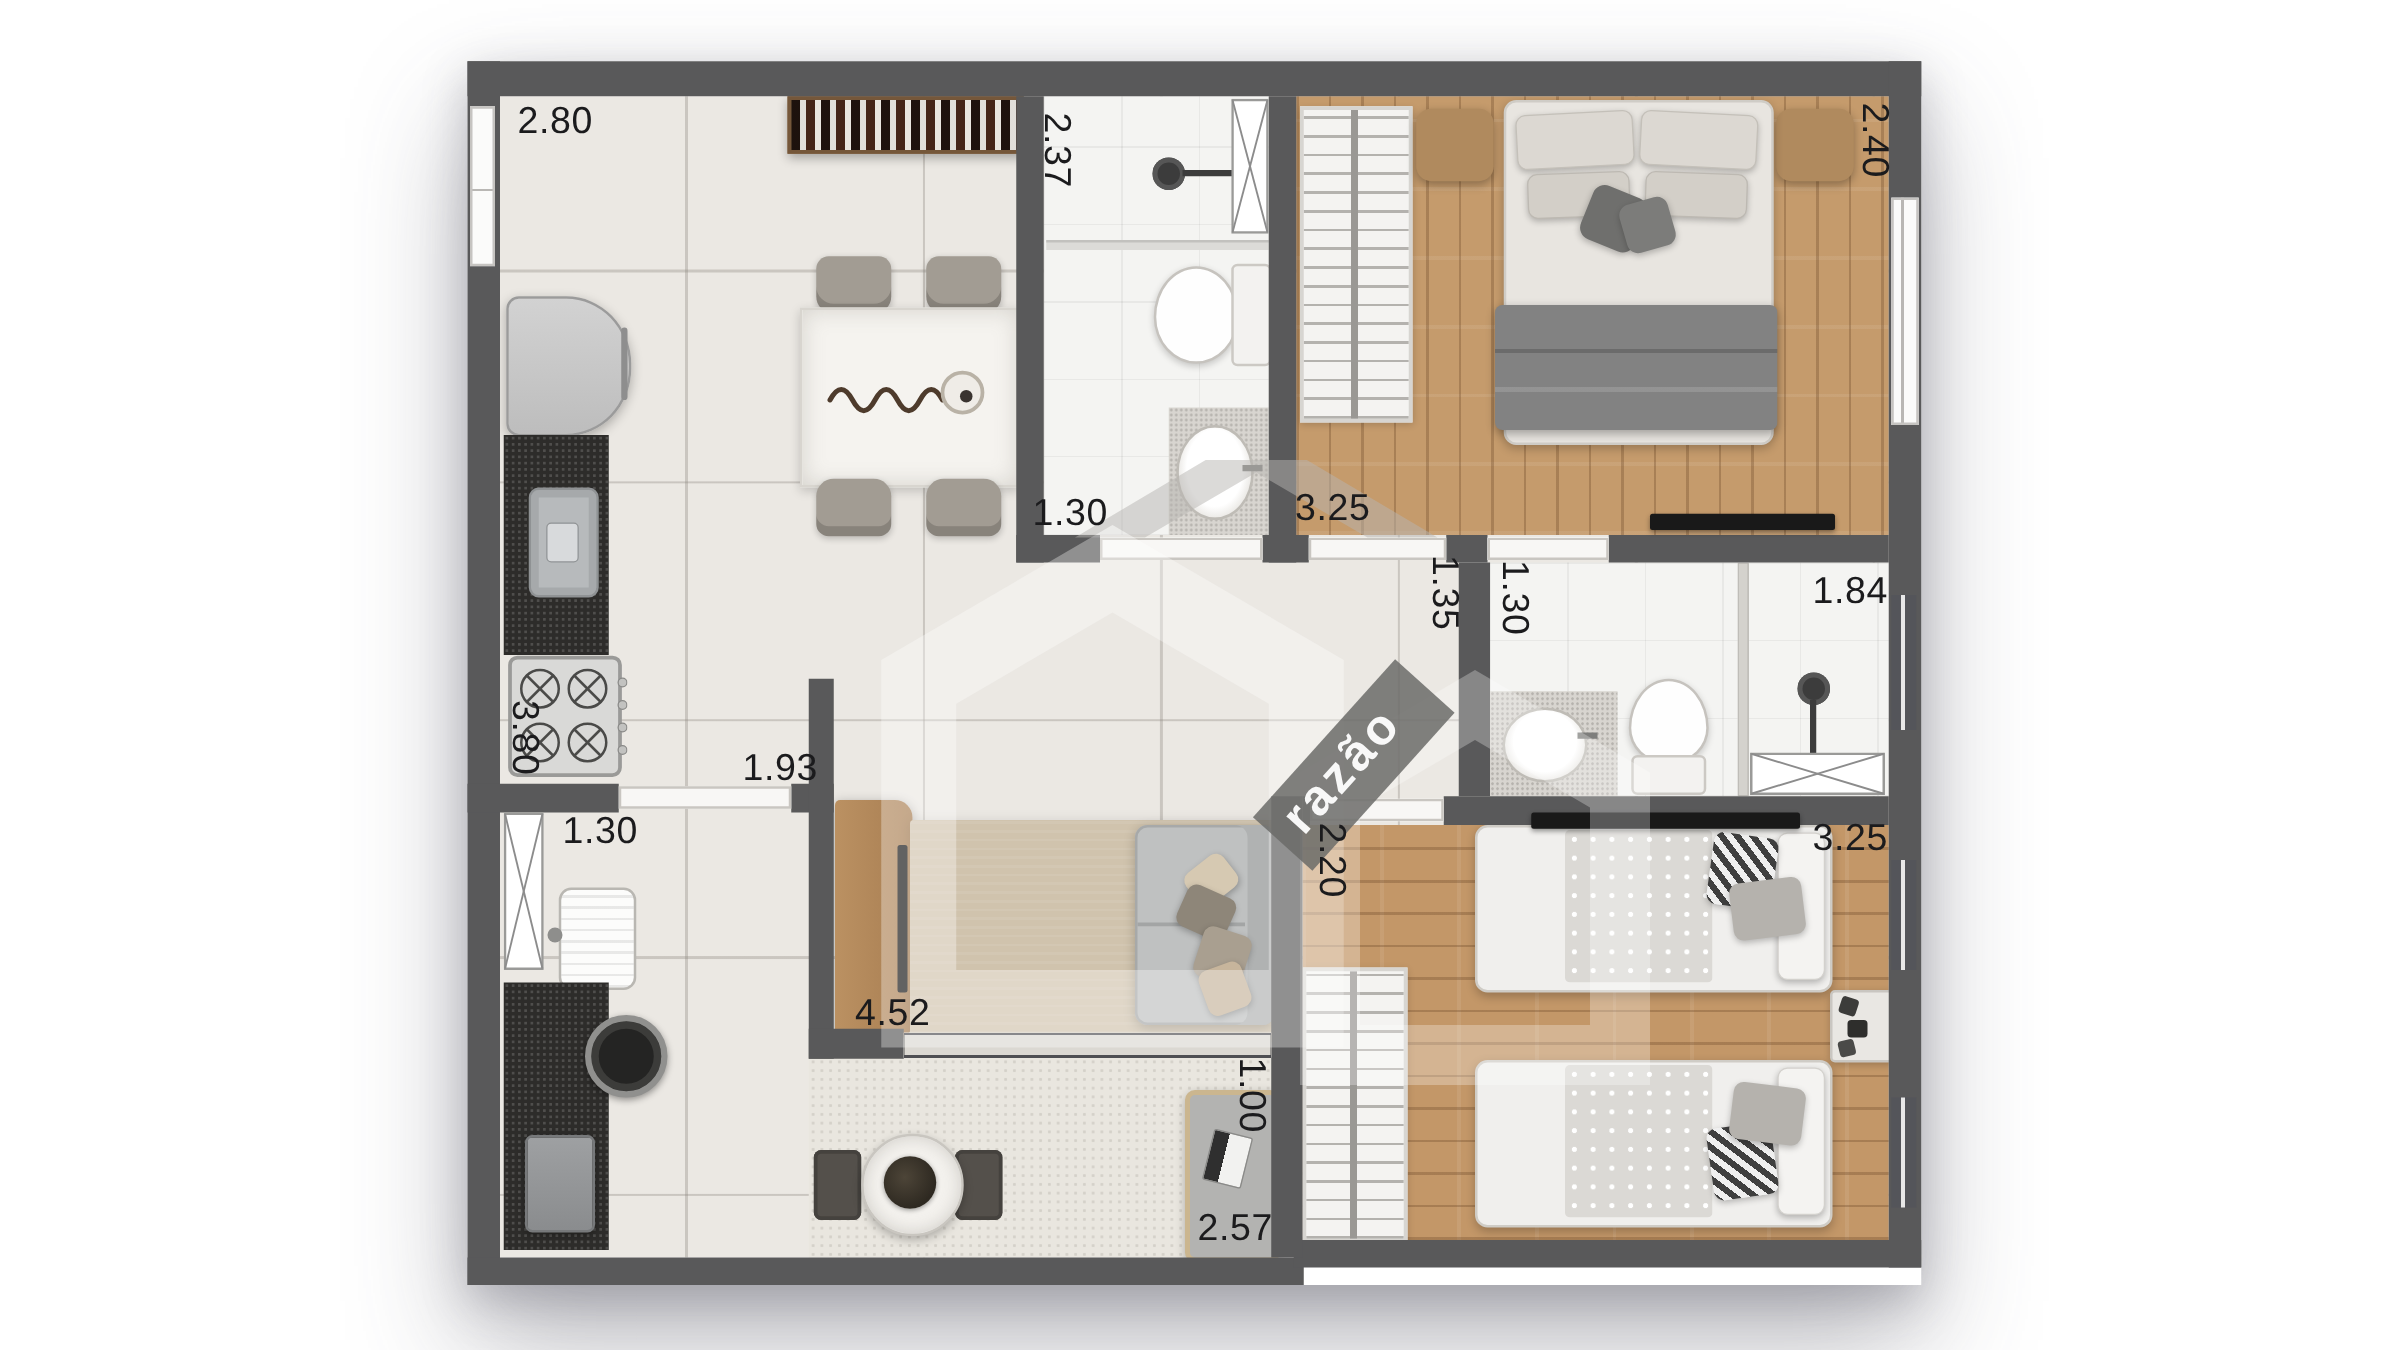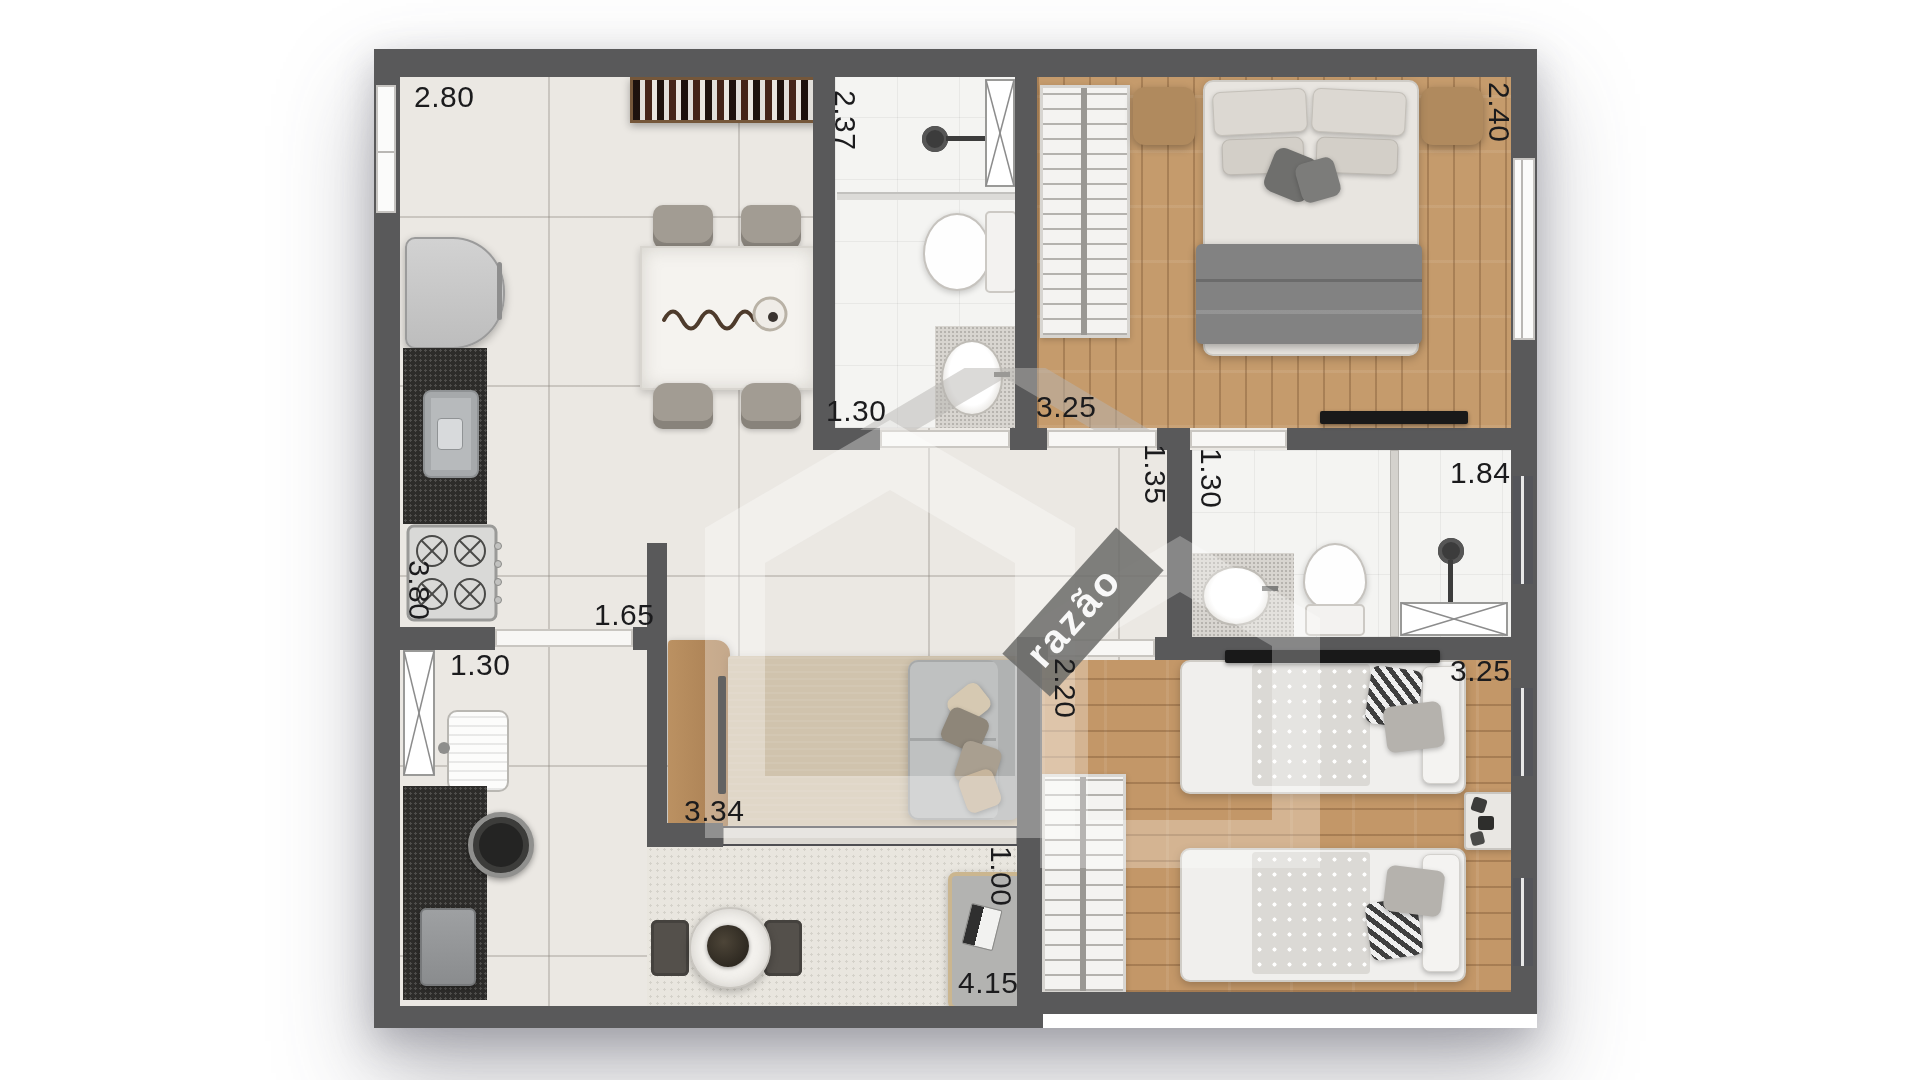--- a/index.html
+++ b/index.html
@@ -242,27 +242,27 @@
 
   <span class="lab" style="left:414px;top:80px;">2.80</span>
   <span class="lab labv" style="left:828px;top:90px;">2.37</span>
   <span class="lab labv" style="left:1482px;top:82px;">2.40</span>
   <span class="lab" style="left:826px;top:394px;">1.30</span>
   <span class="lab" style="left:1036px;top:390px;">3.25</span>
   <span class="lab labv" style="left:1138px;top:444px;">1.35</span>
   <span class="lab labv" style="left:1194px;top:448px;">1.30</span>
   <span class="lab" style="left:1450px;top:456px;">1.84</span>
   <span class="lab labv" style="left:402px;top:560px;">3.80</span>
-  <span class="lab" style="left:594px;top:598px;">1.65</span>
+  <span class="lab" style="left:594px;top:598px;">1.93</span>
   <span class="lab" style="left:450px;top:648px;">1.30</span>
-  <span class="lab" style="left:684px;top:794px;">3.34</span>
+  <span class="lab" style="left:684px;top:794px;">4.52</span>
   <span class="lab labv" style="left:1048px;top:658px;">2.20</span>
   <span class="lab" style="left:1450px;top:654px;">3.25</span>
   <span class="lab labv" style="left:984px;top:846px;">1.00</span>
-  <span class="lab" style="left:958px;top:966px;">4.15</span>
+  <span class="lab" style="left:958px;top:966px;">2.57</span>
 
   <div class="wm" style="left:610px;top:368px;width:760px;height:500px;opacity:.55;">
     <svg width="760" height="500" viewBox="0 0 760 500">
       <polygon points="250,62 395,-24 540,62 484,62 395,10 306,62" fill="#b7b5b1" opacity="0.9"></polygon>
       <path fill-rule="evenodd" fill="#ffffff" opacity="0.6" d="M95,160 L280,52 L465,160 L465,470 L95,470 Z M155,195 L280,122 L405,195 L405,408 L155,408 Z"></path>
       <path fill-rule="evenodd" fill="#ffffff" opacity="0.5" d="M430,250 L570,168 L710,250 L710,500 L430,500 Z M478,278 L570,224 L662,278 L662,452 L478,452 Z"></path>
     </svg>
   </div>
   <div class="wm" style="left:998px;top:580px;width:170px;height:64px;transform:rotate(-48deg);background:#6b6b69;opacity:.85;"></div>
   <span class="wm" style="left:1014px;top:594px;transform:rotate(-48deg);font-size:40px;font-weight:bold;color:#ffffff;letter-spacing:3px;opacity:.95;">razão</span>

